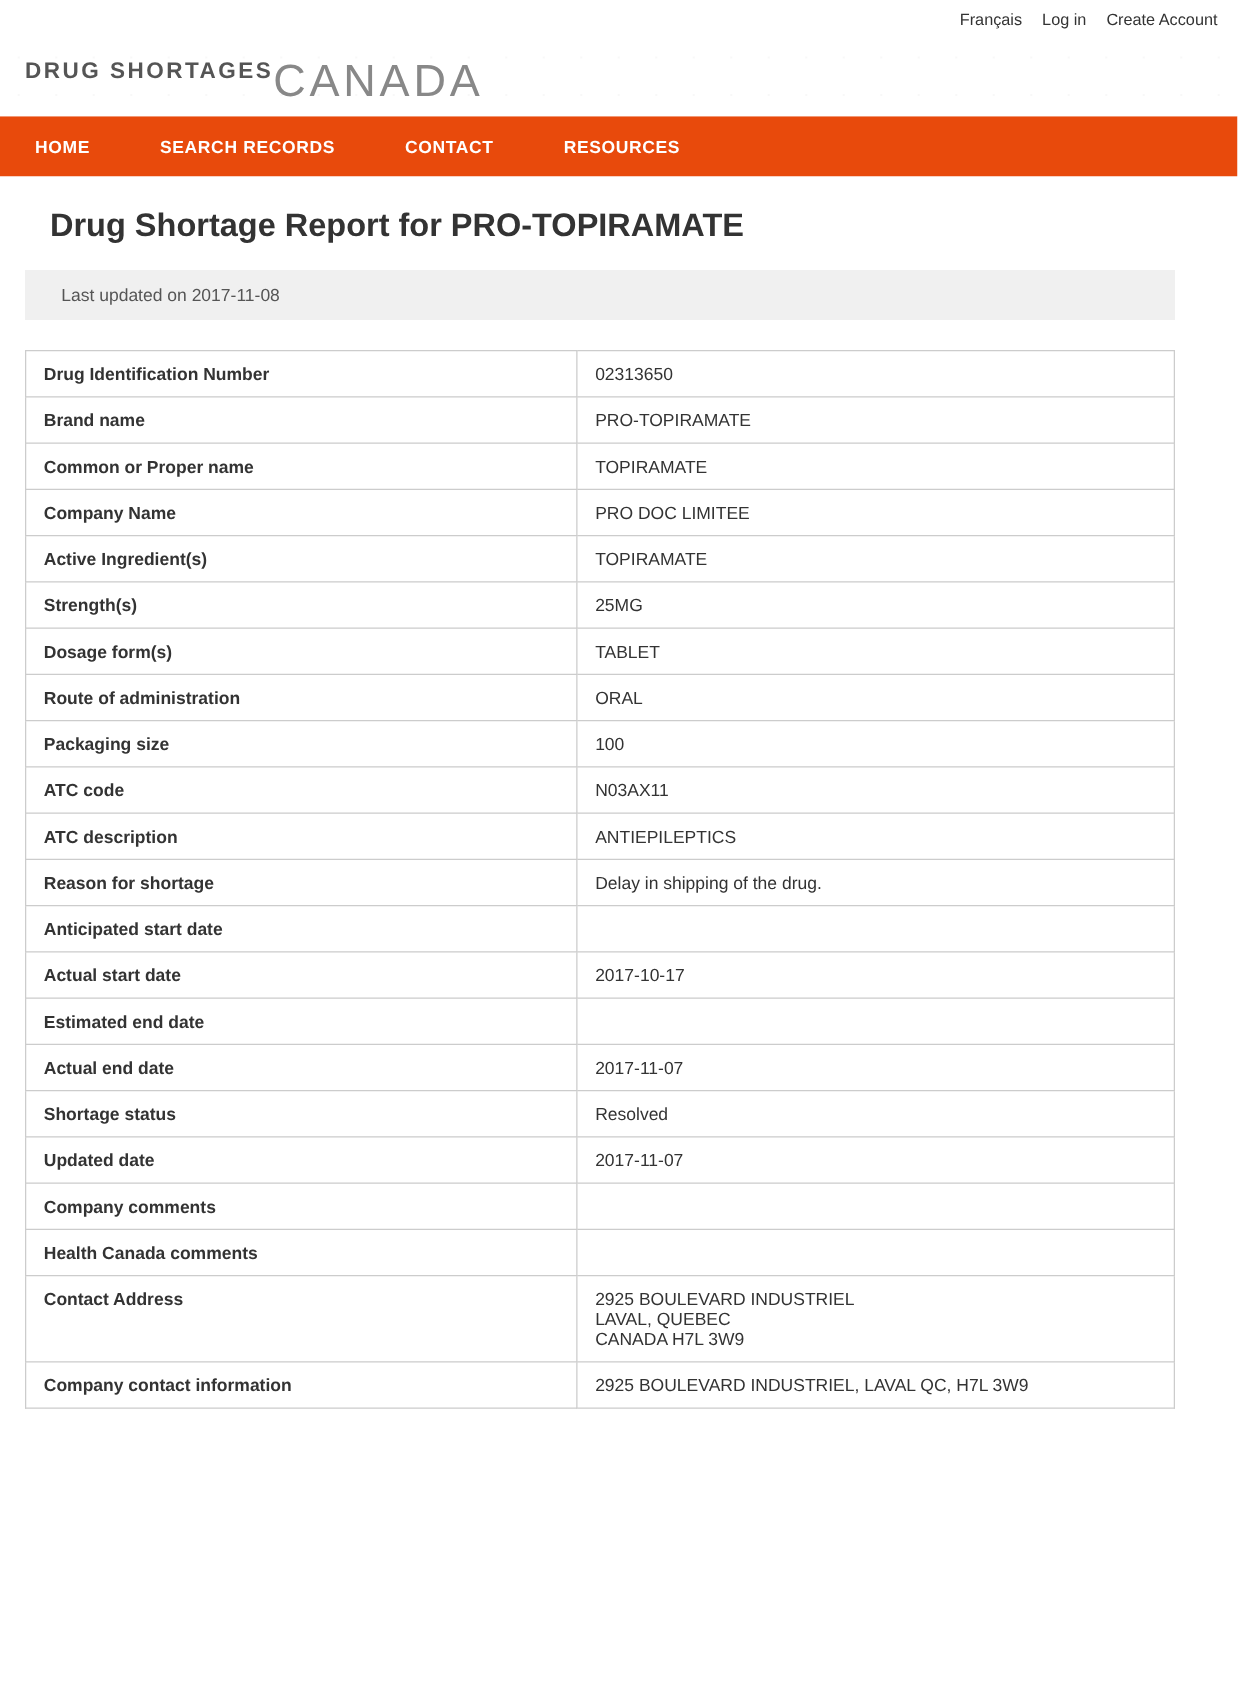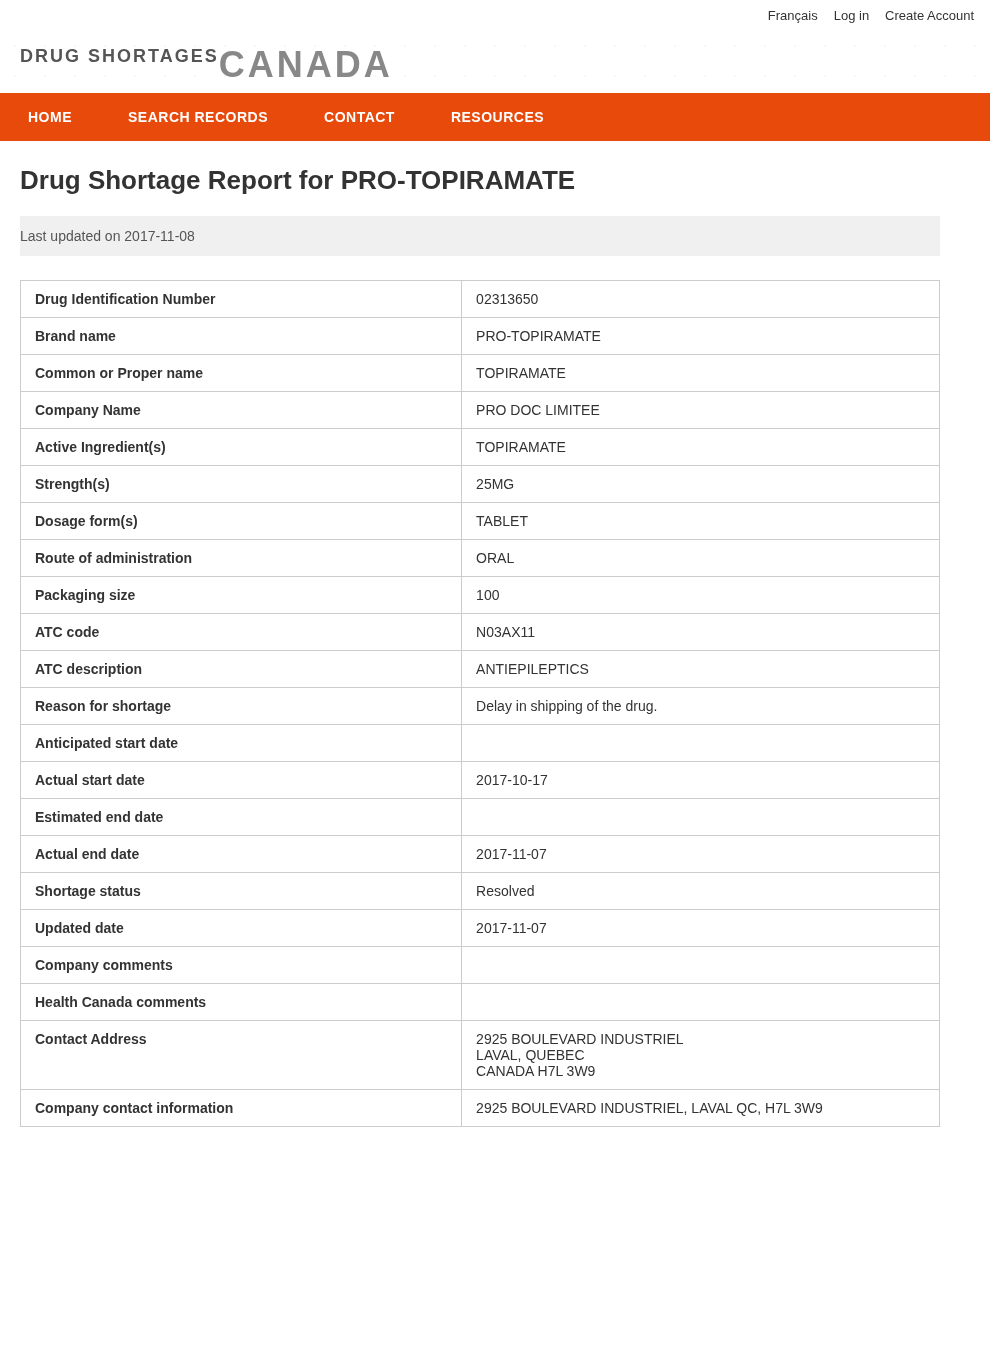--- a/index.html
+++ b/index.html
@@ -32,21 +32,21 @@
       line-height: 1;
     }
     .logo-top {
       font-size: 18px;
       font-weight: bold;
       color: #555;
       letter-spacing: 2px;
     }
     .logo-bottom {
       font-size: 36px;
-      font-weight: bold;
+      font-weight: normal;
       color: #888;
       letter-spacing: 3px;
     }
     .header-bg {
       position: absolute;
       top: 0; right: 0; bottom: 0; left: 0;
       pointer-events: none;
       opacity: 0.07;
       background-image: radial-gradient(circle, #999 1px, transparent 1px);
       background-size: 30px 30px;
@@ -70,24 +70,25 @@
     
     .content {
       padding: 24px 20px;
       max-width: 960px;
     }
     .page-title {
       font-size: 26px;
       font-weight: bold;
       color: #333;
       margin-bottom: 20px;
+      margin-left: 20px;
     }
     .last-updated {
       background: #f0f0f0;
-      padding: 12px 0;
+      padding: 12px 29px;
       margin-bottom: 24px;
       font-size: 14px;
       color: #555;
     }
 
     
     .info-table {
       width: 100%;
       border-collapse: collapse;
       border: 1px solid #ccc;

